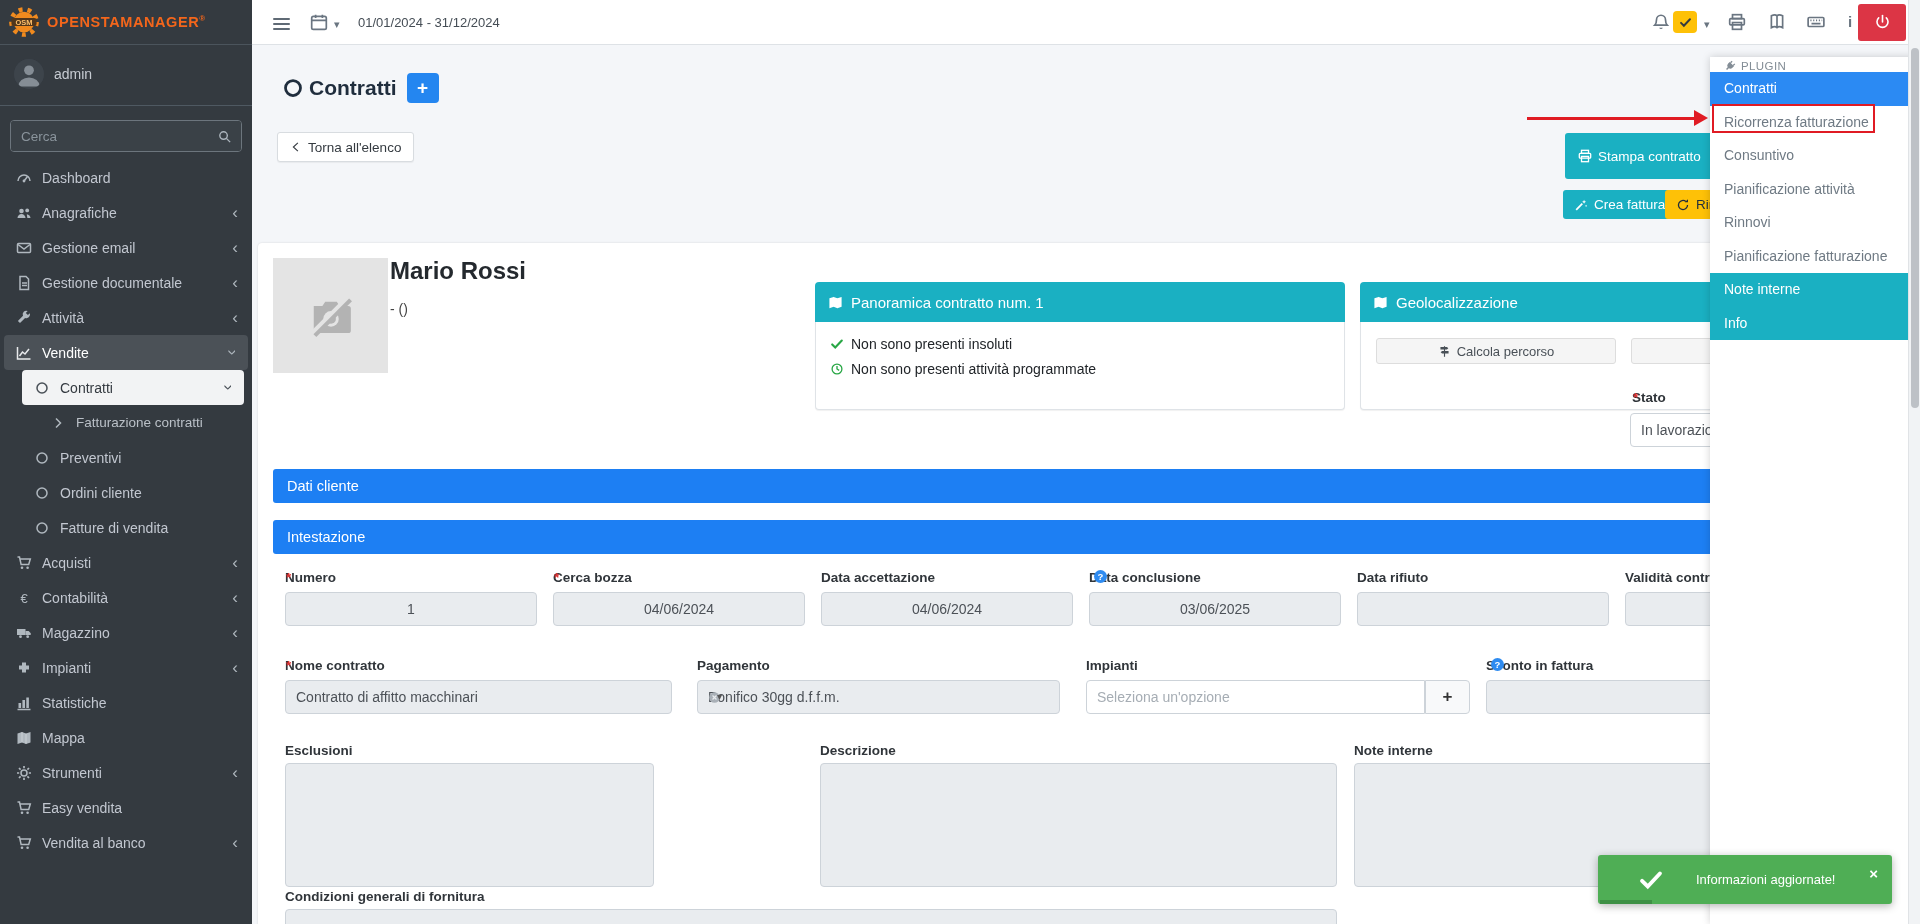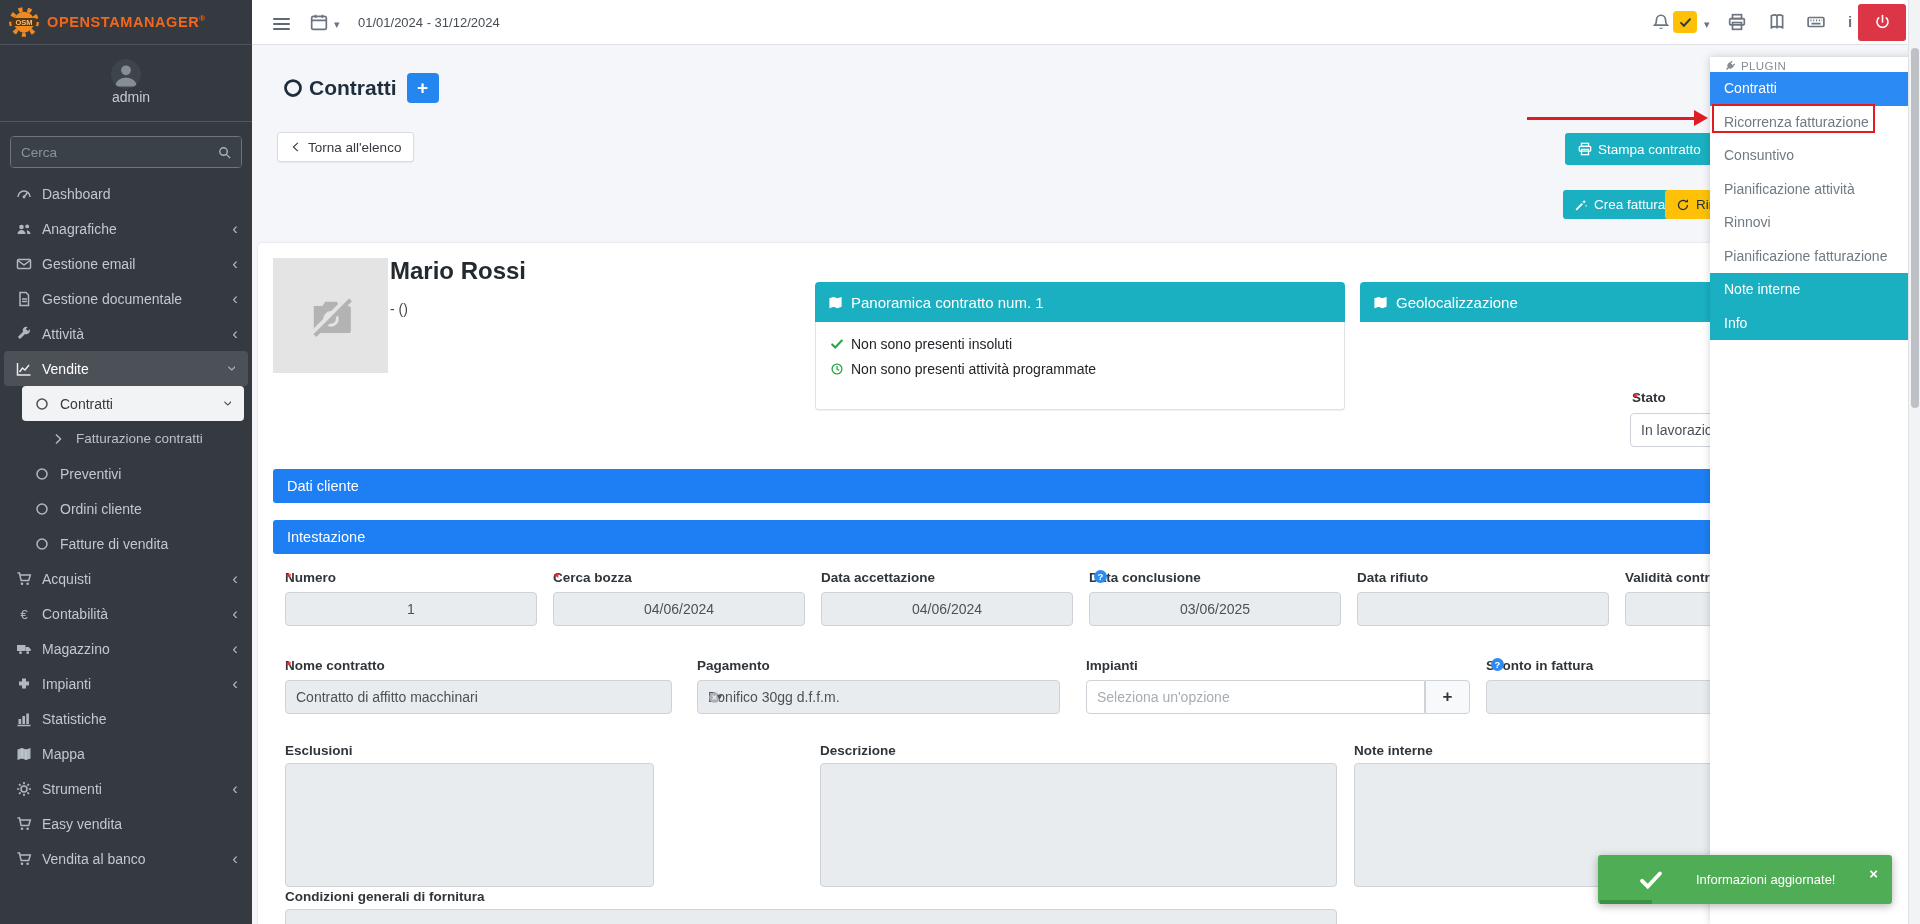--- a/index.html
+++ b/index.html
@@ -5,21 +5,21 @@
   * { margin:0; padding:0; box-sizing:border-box; }
   body { font-family:"Liberation Sans","DejaVu Sans",sans-serif; }
   svg text { font-family:inherit; }
   .screen { position:relative; width:1920px; height:924px; overflow:hidden; background:#f4f6f9; }
 
   
   .sidebar { position:absolute; left:0; top:0; width:252px; height:924px; background:#343a40; z-index:15; }
   .brand { height:45px; display:flex; align-items:center; padding:0 8px; border-bottom:1px solid #4b545c; }
   .brand-text { margin-left:7px; color:#f4661b; font-weight:bold; font-size:14.5px; letter-spacing:.6px; text-transform:uppercase; white-space:nowrap; }
   .brand-text sup { font-size:8px; }
-  .user { display:flex; align-items:center; padding:14px 14px 16px; border-bottom:1px solid #4f5962;flex-direction:column; }
+  .user { display:flex; align-items:center; padding:14px 14px 16px; border-bottom:1px solid #4f5962; }
   .avatar { width:30px; height:30px; border-radius:50%; overflow:hidden; background:#3b434b; }
   .user-name { margin-left:10px; color:#c6cbd2; font-size:14px; }
   .search { display:flex; margin:14px 10px 8px; border:1px solid #6c757d; border-radius:4px; overflow:hidden; height:32px; }
   .search input { flex:1; background:#3a4147; border:none; outline:none; color:#c2c7d0; font-size:13.5px; padding:0 10px; font-family:inherit; }
   .search input::placeholder { color:#8a949c; }
   .search-btn { width:38px; background:#3a4147; border:none; display:flex; align-items:center; justify-content:center; color:#aab3bb; }
   .nav { margin-top:6px; }
   .nav-item { display:flex; align-items:center; height:35px; padding-left:16px; color:#c2c7d0; font-size:14px; cursor:pointer; }
   .nav-item .nico { width:16px; height:16px; margin-right:10px; flex:0 0 auto; color:#b0b8bf; }
   .nav-item .lbl { white-space:nowrap; }
@@ -43,21 +43,21 @@
 
   
   .page-title { position:absolute; left:283px; top:73px; display:flex; align-items:center; z-index:2; }
   .page-title .circle-ic { width:20px; height:20px; color:#1f2d3d; }
   .page-title h1 { font-size:21px; font-weight:bold; color:#1f2d3d; margin-left:6px; }
   .add-btn { width:32px; height:30px; margin-left:10px; background:#2486f0; color:#fff; border:none; border-radius:4px; font-size:19px; font-weight:bold; line-height:28px; cursor:pointer; }
   .btn { display:inline-flex; align-items:center; border-radius:3px; font-size:13.5px; cursor:pointer; border:1px solid transparent; white-space:nowrap; }
   .btn svg { margin-right:6px; }
   .btn-back { position:absolute; left:277px; top:132px; height:30px; padding:0 12px; background:#fff; border-color:#d8dce0; color:#343a40; box-shadow:0 1px 1px rgba(0,0,0,.05); z-index:2; }
   .btn-teal { background:#1ab0c2; color:#fff; }
-  .btn-print { position:absolute; left:1565px; top:133px; height:32px; padding:12px 12px; z-index:2; }
+  .btn-print { position:absolute; left:1565px; top:133px; height:46px; padding:12px 12px; z-index:2; }
   .btn-print .caret { color:#fff; margin-left:14px; font-size:10px; }
   .btn-create { position:absolute; left:1563px; top:190px; height:29px; padding:0 10px; z-index:2; }
   .btn-renew { position:absolute; left:1665px; top:190px; height:29px; padding:0 10px; background:#fec107; color:#1f2d3d; z-index:2; }
 
   .card { position:absolute; left:258px; top:243px; width:1632px; height:700px; background:#fff; border-radius:4px; box-shadow:0 0 2px rgba(0,0,0,.15); z-index:1; }
   .card * { position:absolute; }
   .placeholder { left:15px; top:15px; width:115px; height:115px; background:#e4e4e4; display:flex; align-items:center; justify-content:center; color:#b3b3b3; }
   .rec-name { left:132px; top:14px; font-size:24px; font-weight:600; color:#24292e; }
   .rec-sub { left:132px; top:58px; font-size:14px; color:#444; }
 
@@ -542,20 +542,29 @@
       </div>
     </div>
 
     <div class="panel" style="left:1102px">
       <div class="panel-h">
         <svg width="15" height="15" viewBox="0 0 16 16">
             <use href="#i-map"></use>
           </svg>
         <span>Geolocalizzazione</span>
       </div>
+      <div class="panel-b">
+        <span class="btn-light" style="left:15px">
+          <svg width="13" height="13" viewBox="0 0 16 16">
+              <use href="#i-signs"></use>
+            </svg>
+          <span>Calcola percorso</span>
+        </span>
+        <span class="btn-light" style="left:270px"></span>
+      </div>
     </div>
 
     <div class="flabel" style="left:1374px;top:147px">
         <span>Stato</span>
         <b class="req"></b>
       </div>
     <div class="finput white" style="left:1372px;top:170px;width:250px">In lavorazione</div>
 
     <div class="sec-bar" style="top:226px">Dati cliente</div>
     <div class="sec-bar" style="top:277px">Intestazione</div>

